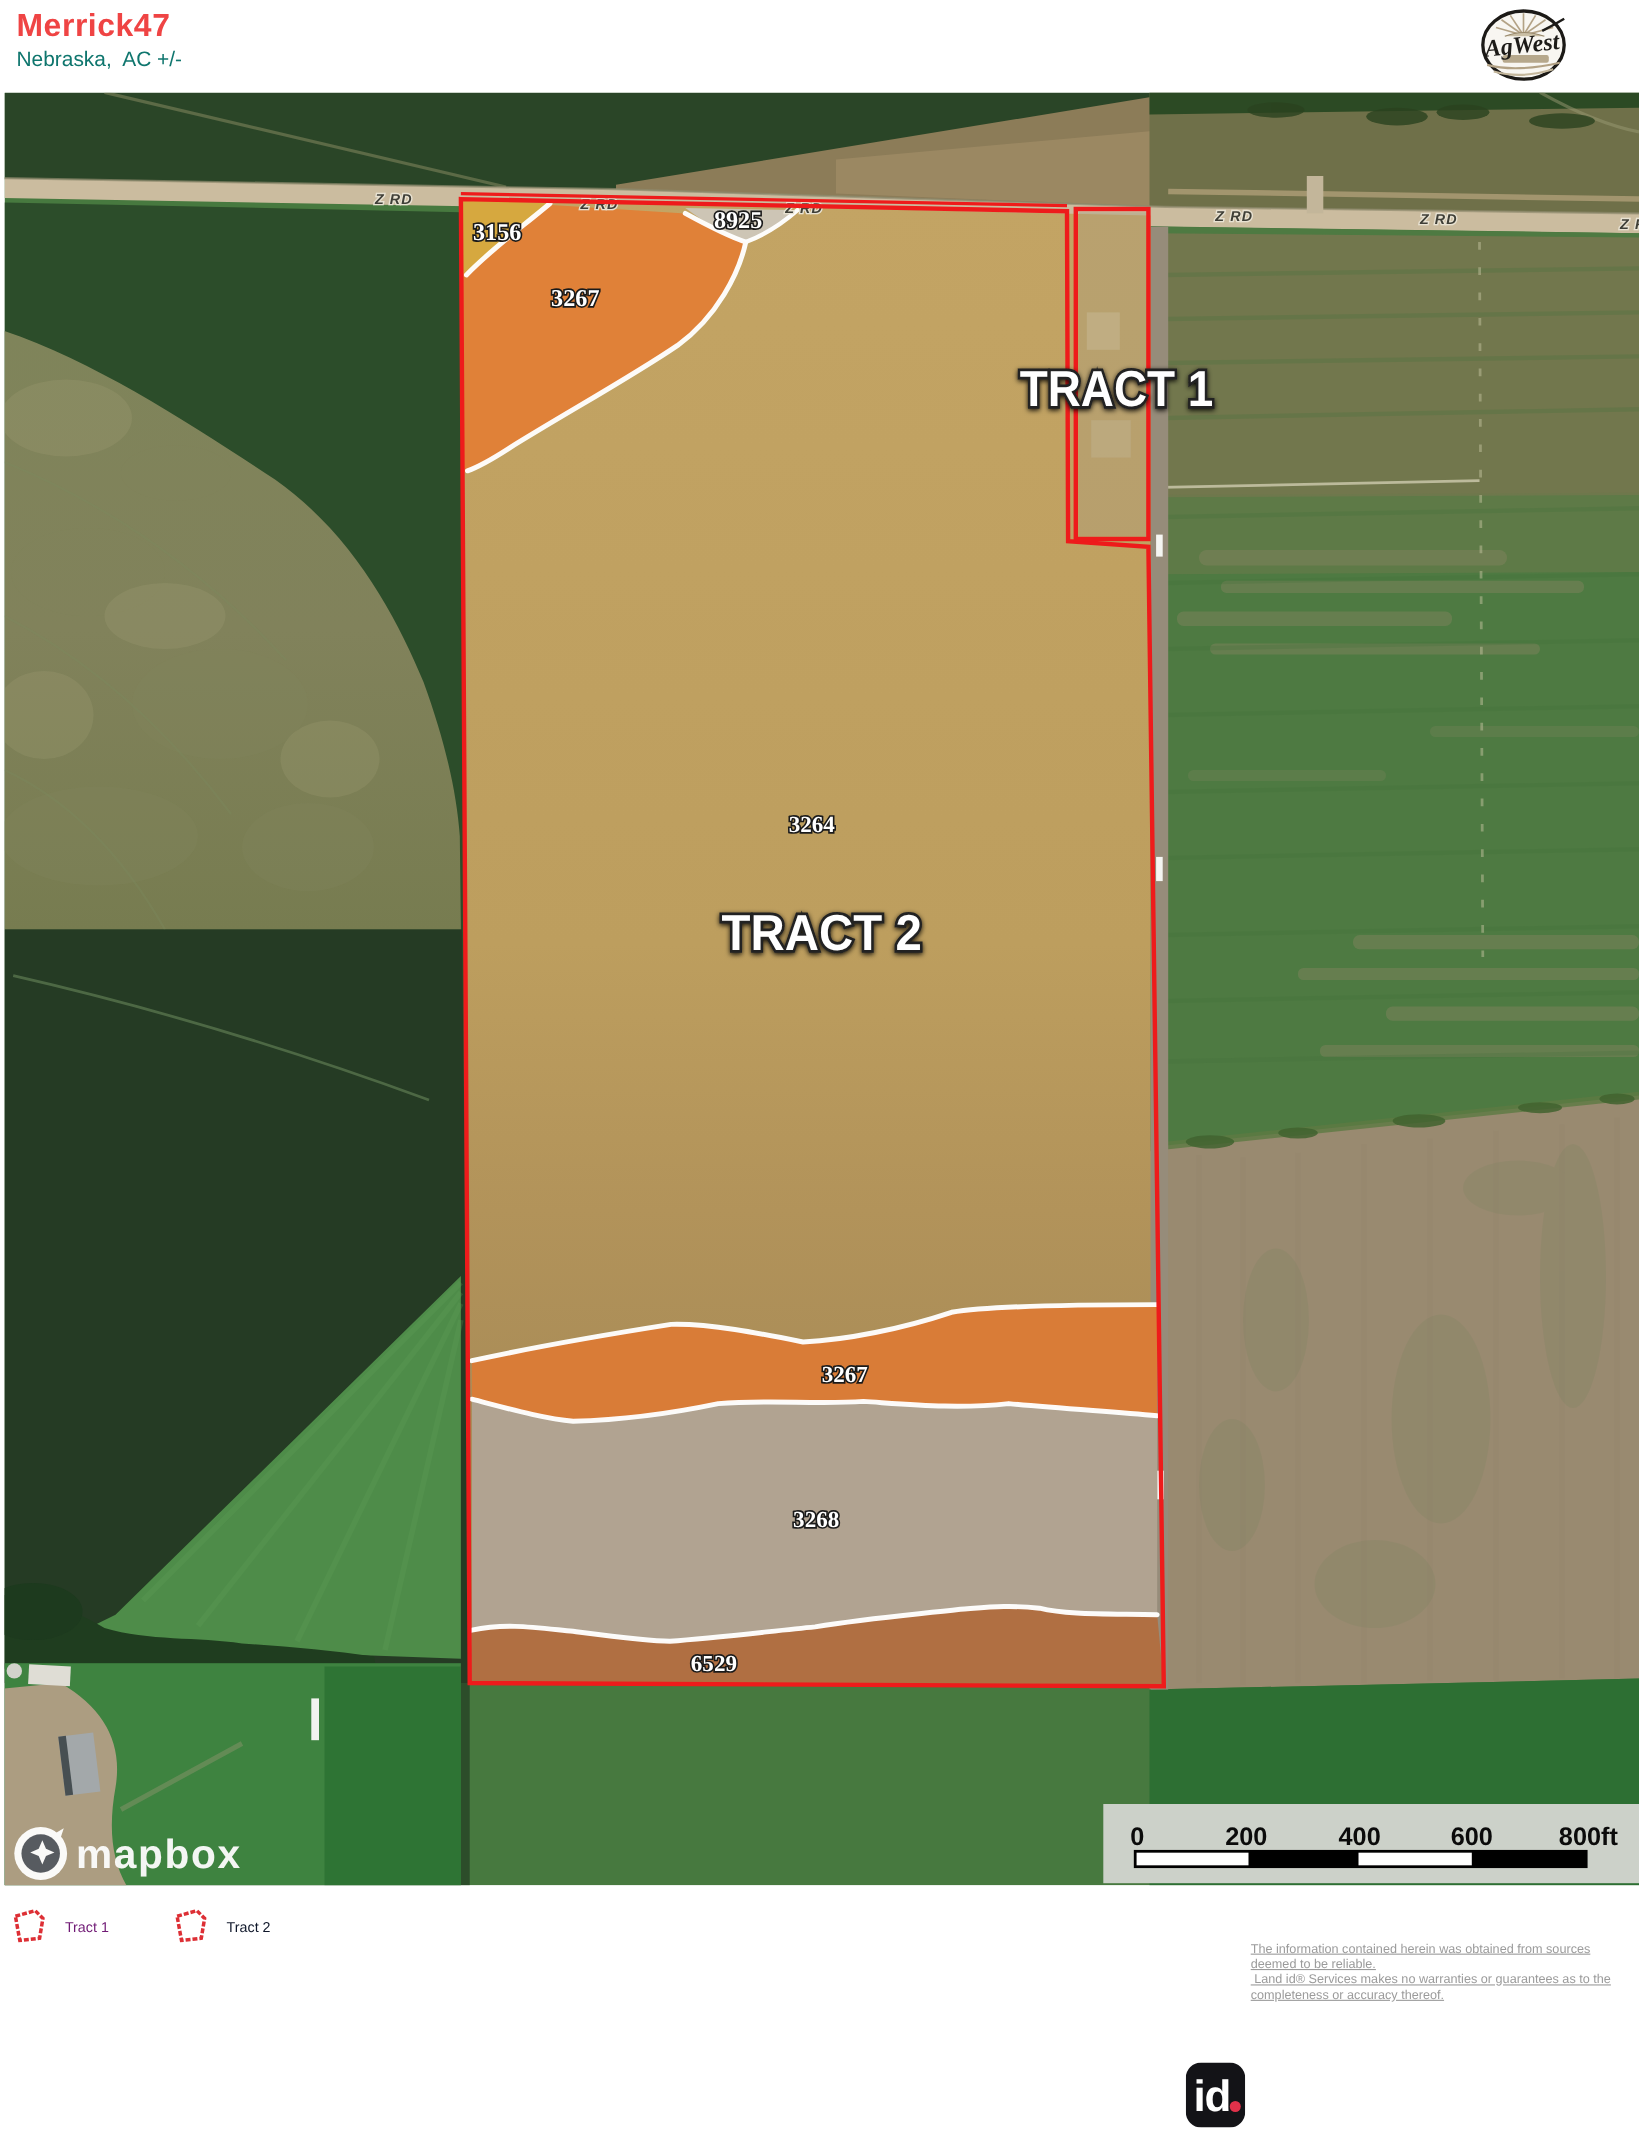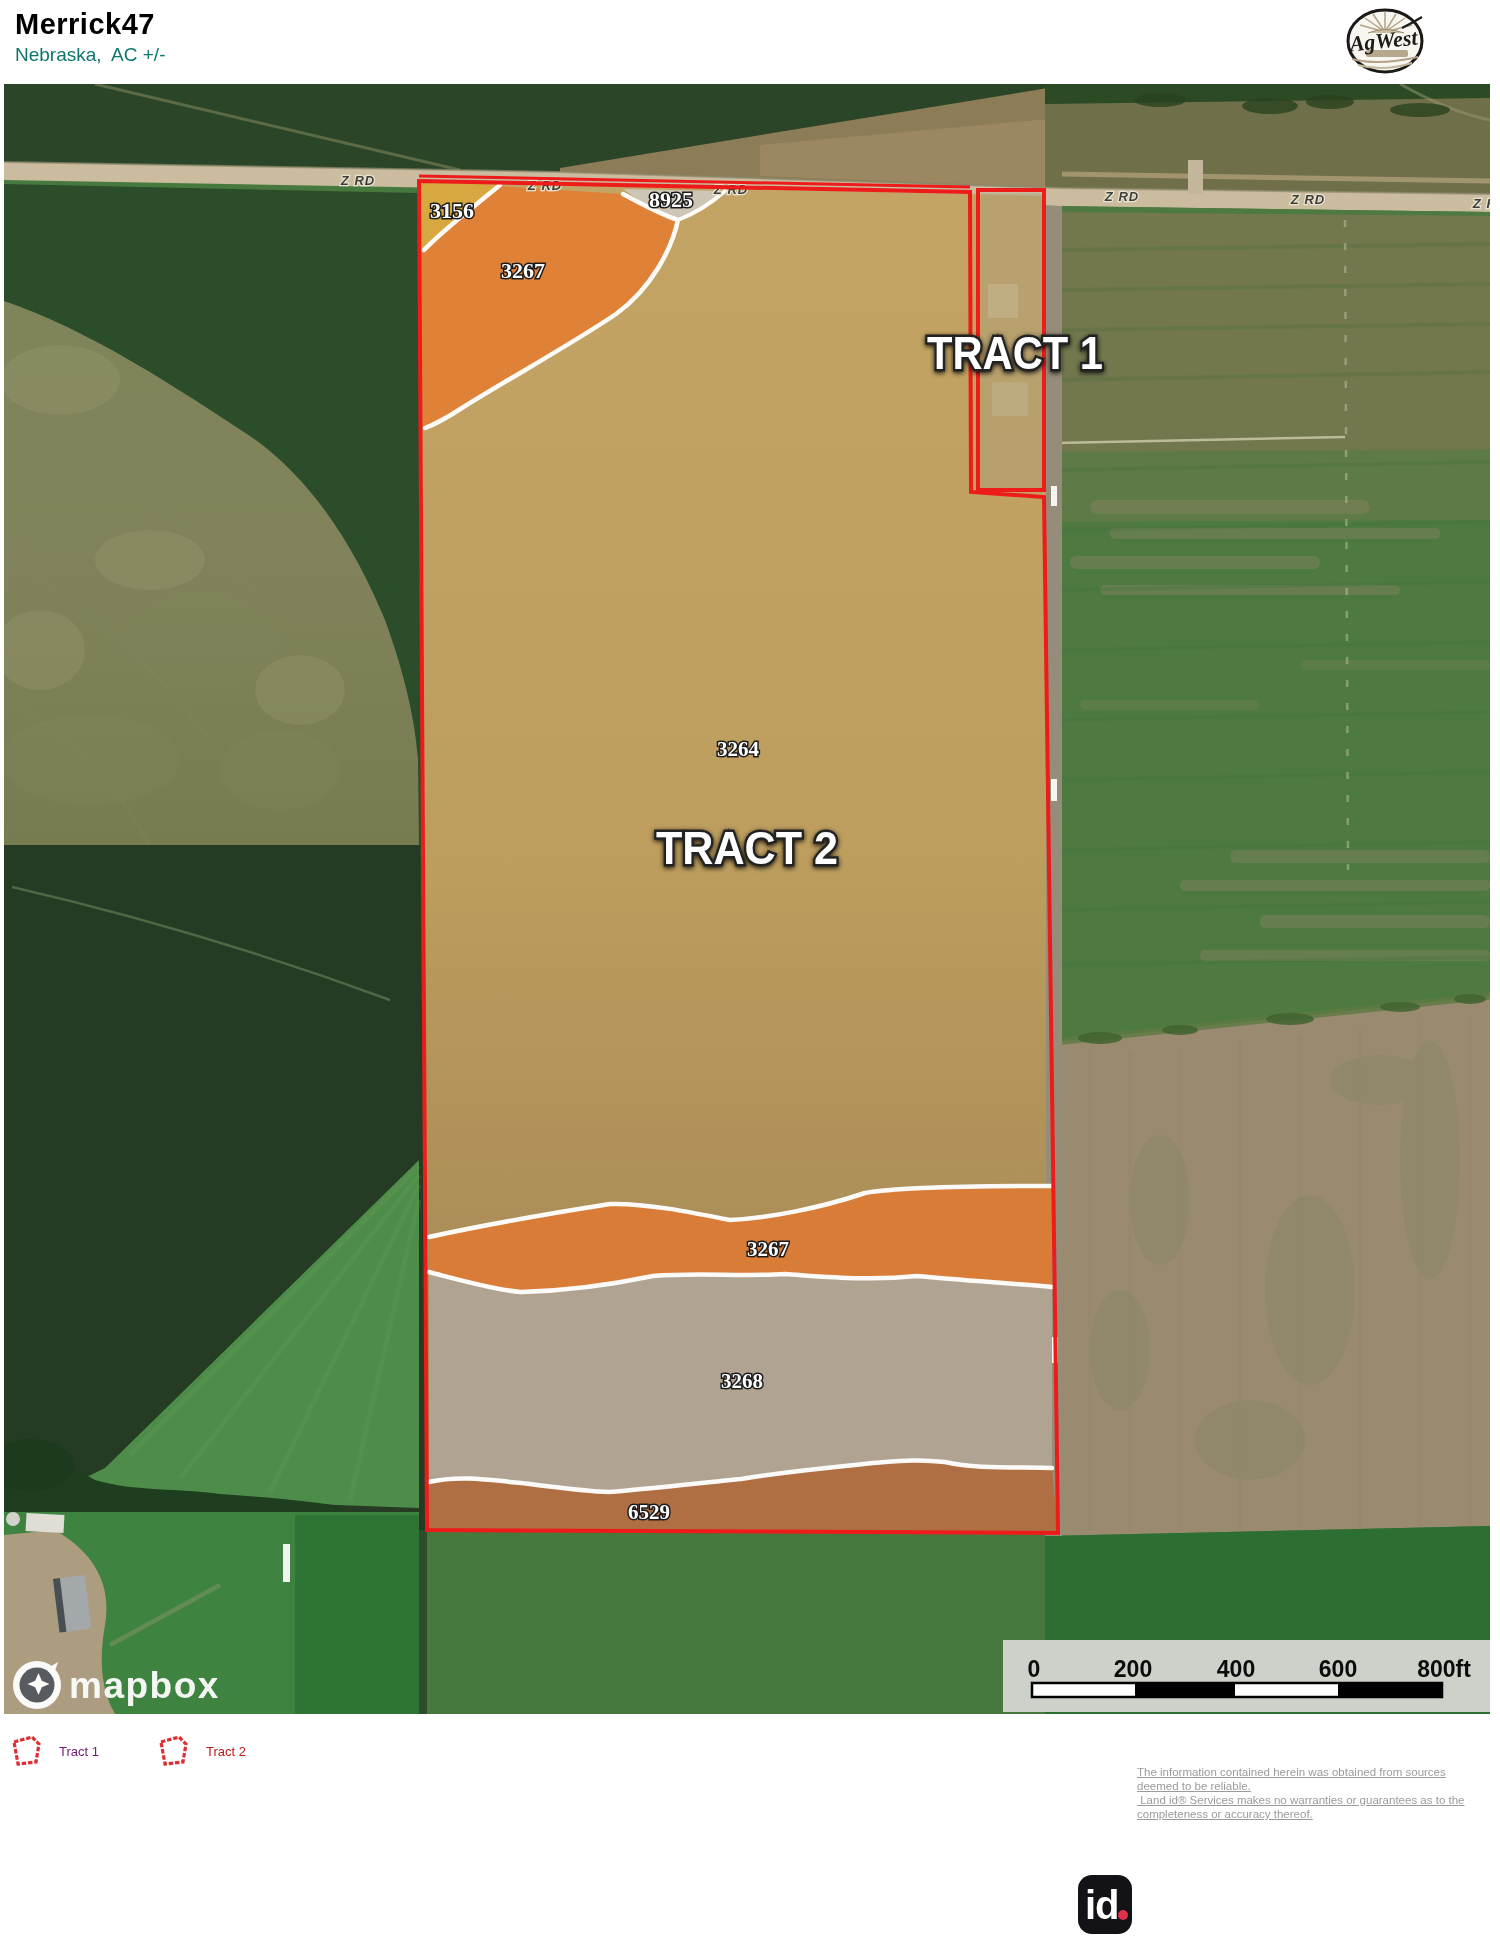--- a/index.html
+++ b/index.html
@@ -2,21 +2,21 @@
 <html><head>
 <meta charset="utf-8">
 <style>
   html,body{margin:0;padding:0;background:#ffffff;}
   body{width:1500px;height:1941px;position:relative;font-family:"Liberation Sans", sans-serif;overflow:hidden;}
   .abs{position:absolute;}
 </style>
 </head>
 <body>
 
-<div class="abs" style="left:15px;top:8px;font-size:29px;font-weight:bold;color:#000000;letter-spacing:0.5px;">Merrick47</div>
+<div class="abs" style="left:15px;top:8px;font-size:29px;font-weight:bold;color:#ef4444;letter-spacing:0.5px;">Merrick47</div>
 
 <div class="abs" style="left:15px;top:44px;font-size:19px;color:#0f766e;">Nebraska,&nbsp; AC +/-</div>
 
 <svg class="abs" style="left:1338px;top:2px;" width="95" height="80" viewBox="0 0 95 80">
   <ellipse cx="47" cy="39" rx="37" ry="31" fill="#f8f6f1" stroke="#1c1a17" stroke-width="3"></ellipse>
   <g stroke="#b3a285" stroke-width="1.5" fill="none">
     <path d="M47 30 L27 16"></path>
       <path d="M47 30 L35 12"></path>
       <path d="M47 30 L47 10"></path>
     <path d="M47 30 L58 12"></path>
@@ -308,21 +308,21 @@
 <svg class="abs" style="left:11px;top:1735px;" width="32" height="32" viewBox="0 0 32 32">
   <path d="M3 7 L21 2 L28 9 L25 27 L7 29 Z" fill="none" stroke="#dd2f35" stroke-width="3.2" stroke-dasharray="4.5 1.8"></path>
 </svg>
 
 <div class="abs" style="left:59px;top:1744px;font-size:13px;color:#701a75;">Tract 1</div>
 
 <svg class="abs" style="left:158px;top:1735px;" width="32" height="32" viewBox="0 0 32 32">
   <path d="M3 7 L21 2 L28 9 L25 27 L7 29 Z" fill="none" stroke="#dd2f35" stroke-width="3.2" stroke-dasharray="4.5 1.8"></path>
 </svg>
 
-<div class="abs" style="left:206px;top:1744px;font-size:13px;color:#b91c1c;">Tract 2</div>
+<div class="abs" style="left:206px;top:1744px;font-size:13px;color:#0f172a;">Tract 2</div>
 
 <svg class="abs" style="left:1078px;top:1875px;" width="54" height="59" viewBox="0 0 54 59">
   <rect x="0" y="0" width="54" height="59" rx="14" fill="#131317"></rect>
   <text x="7" y="44" font-family="Liberation Sans" font-size="40" font-weight="bold" fill="#ffffff" letter-spacing="-1">id</text>
   <circle cx="45" cy="40" r="5" fill="#e0314a"></circle>
 </svg>
 
 <div class="abs" style="left:1137px;top:1765px;width:330px;font-size:11.5px;line-height:14px;color:#9b9b9b;text-decoration:underline;">The information contained herein was obtained from sources deemed to be reliable.<br>&nbsp;Land id® Services makes no warranties or guarantees as to the completeness or accuracy thereof.</div>
 
 </body></html>

